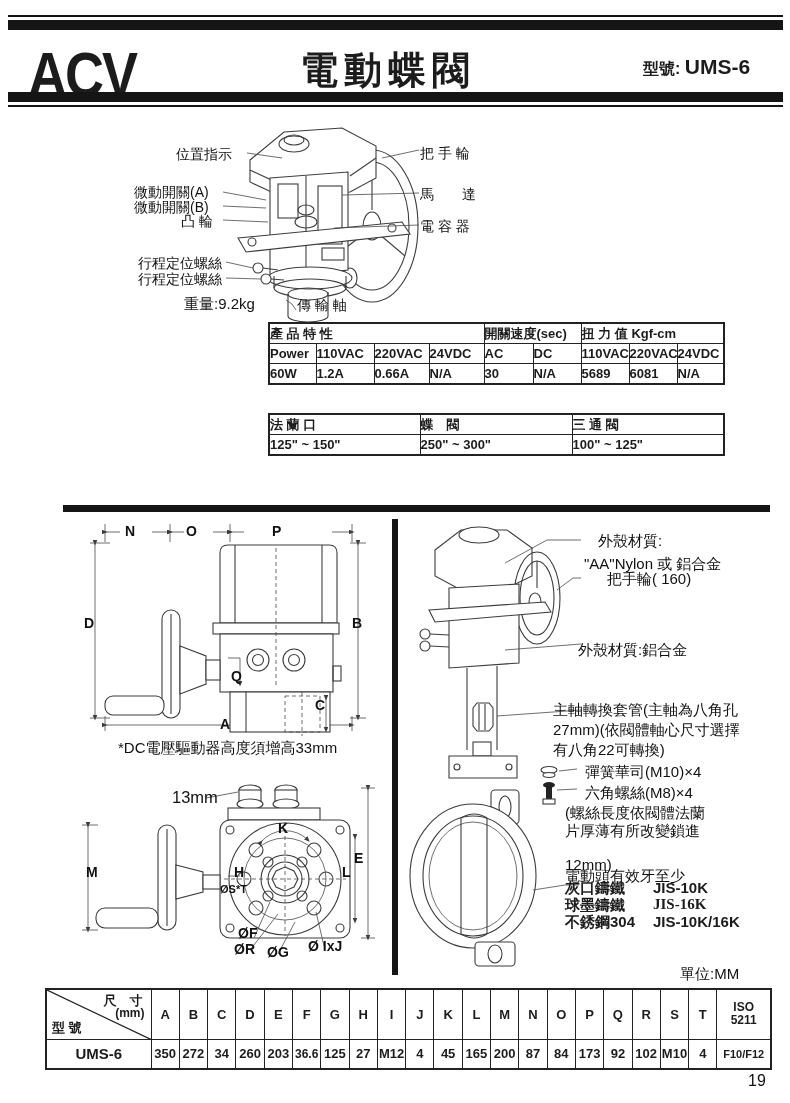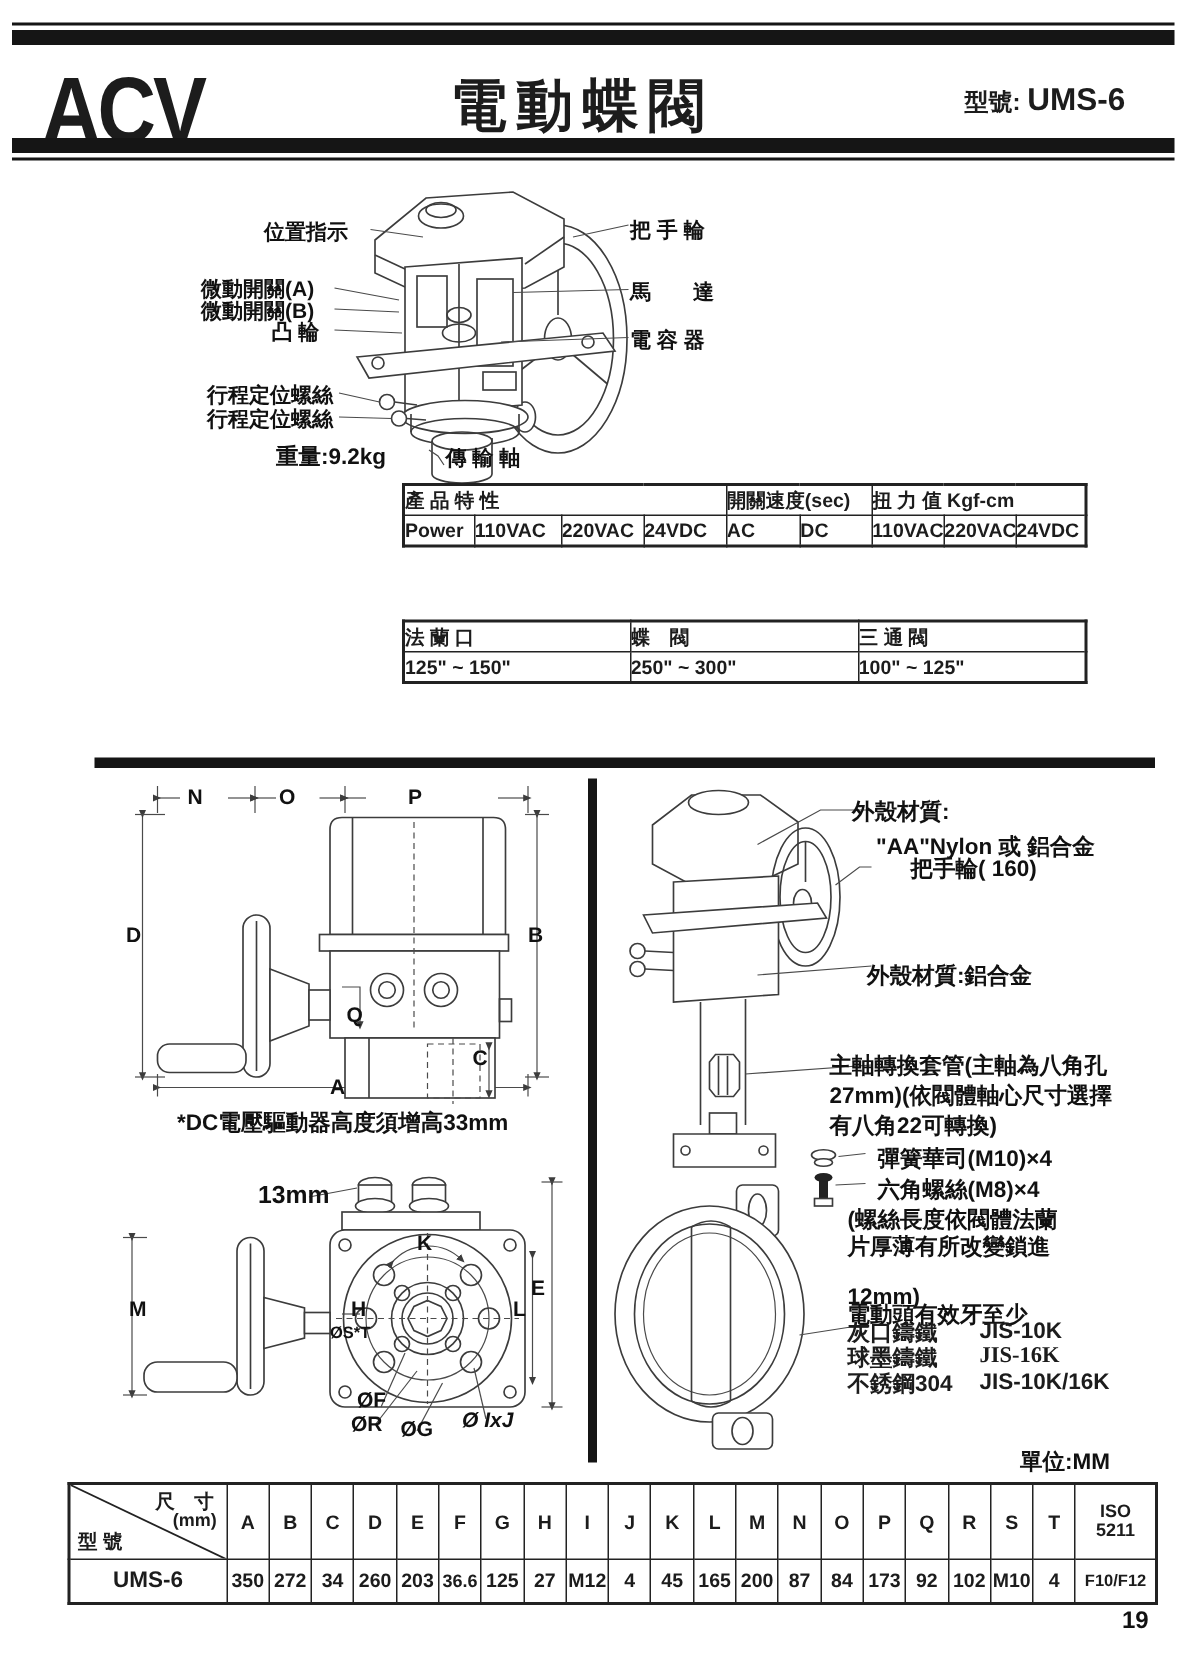--- a/index.html
+++ b/index.html
@@ -6,21 +6,21 @@
   body{width:790px;height:1103px;position:relative;font-family:"Liberation Sans",sans-serif;color:#1c1c1c;overflow:hidden;}
   .abs{position:absolute;}
   .bar{background:#151515;position:absolute;}
   .b{font-weight:bold;}
   
   .brand{font-size:54px;font-weight:bold;letter-spacing:-2px;transform:scaleY(1.15);transform-origin:top left;}
   .doc-title{font-size:38px;font-weight:bold;letter-spacing:6px;white-space:nowrap;}
   .model-label{font-size:16px;font-weight:bold;}
   .model-value{font-size:21px;font-weight:bold;letter-spacing:0px;}
   
-  .lbl{position:absolute;font-weight:bold;font-size:14px;white-space:nowrap;color:#111;}
+  .lbl{position:absolute;font-weight:normal;font-size:14px;white-space:nowrap;color:#111;}
   .lbl.r{text-align:right;}
   .lbl.s15{font-size:15px;}
   .lbl.s16{font-size:16.5px;}
   .dim{position:absolute;font-weight:bold;font-size:14px;color:#111;white-space:nowrap;}
   
   table{border-collapse:collapse;table-layout:fixed;}
   .spec td{border:1.2px solid #222;text-align:left;font-weight:bold;font-size:13px;height:19px;padding:0;white-space:nowrap;overflow:hidden;}
   .spec{border:2px solid #222;}
   .dimtbl{border:2px solid #222;}
   .dimtbl td{border:1.1px solid #222;text-align:center;font-weight:bold;font-size:13px;padding:0;white-space:nowrap;overflow:hidden;}
@@ -131,20 +131,31 @@
     <td>Power</td>
     <td>110VAC</td>
     <td>220VAC</td>
     <td>24VDC</td>
     <td>AC</td>
     <td>DC</td>
     <td>110VAC</td>
     <td>220VAC</td>
     <td>24VDC</td>
   </tr>
+  <tr>
+    <td>60W</td>
+    <td>1.2A</td>
+    <td>0.66A</td>
+    <td>N/A</td>
+    <td>30</td>
+    <td>N/A</td>
+    <td>5689</td>
+    <td>6081</td>
+    <td>N/A</td>
+  </tr>
 </tbody>
   </table>
 
 <table class="spec abs" style="left:268px;top:413px;width:455px;">
   <colgroup>
       <col style="width:151px">
       <col style="width:152px">
       <col style="width:152px">
     </colgroup>
   <tbody>
@@ -297,21 +308,21 @@
 <div class="lbl s16" style="left:172px;top:788px;">13mm</div>
 <div class="dim" style="left:86px;top:864px;">M</div>
 <div class="dim" style="left:278px;top:820px;">K</div>
 <div class="dim" style="left:234px;top:864px;">H</div>
 <div class="dim s11" style="left:220px;top:883px;font-size:11px;">ØS*T</div>
 <div class="dim" style="left:354px;top:850px;">E</div>
 <div class="dim" style="left:342px;top:864px;">L</div>
 <div class="dim" style="left:238px;top:925px;">ØF</div>
 <div class="dim" style="left:234px;top:941px;">ØR</div>
 <div class="dim" style="left:267px;top:944px;">ØG</div>
-<div class="dim" style="left:308px;top:938px;font-style:italic;">Ø IxJ</div>
+<div class="dim" style="left:308px;top:938px;">Ø IxJ</div>
 
 <svg style="left:405px;top:518px;" width="180" height="450" viewBox="0 0 180 450">
 
   <polygon class="lnw" points="30,32 56,12 102,12 127,30 127,58 102,70 56,72 30,58"></polygon>
   <ellipse class="lnw" cx="74" cy="17" rx="20" ry="8"></ellipse>
 
   <ellipse class="ln" cx="132" cy="80" rx="23" ry="46"></ellipse>
   <ellipse class="ln" cx="132" cy="80" rx="17" ry="37"></ellipse>
   <line class="ln" x1="132" y1="43" x2="132" y2="70"></line>
   <line class="ln" x1="118" y1="95" x2="128" y2="85"></line>
@@ -355,21 +366,21 @@
   <ellipse class="ln" cx="90" cy="436" rx="7" ry="9"></ellipse>
 
   <polyline class="thin" points="100,45 142,22 176,22"></polyline>
   <polyline class="thin" points="152,72 168,60 176,60"></polyline>
   <polyline class="thin" points="100,132 176,126"></polyline>
   <polyline class="thin" points="92,198 176,192"></polyline>
   <line class="thin" x1="154" y1="253" x2="172" y2="251"></line>
   <line class="thin" x1="152" y1="272" x2="172" y2="271"></line>
   <polyline class="thin" points="128,372 160,367 174,367"></polyline>
 </svg>
-<div class="lbl s15" style="left:568px;top:532px;">外殼材質:</div>
+<div class="lbl s15" style="left:598px;top:532px;">外殼材質:</div>
 <div class="lbl s15" style="left:584px;top:555px;">"AA"Nylon 或 鋁合金</div>
 <div class="lbl s15" style="left:607px;top:570px;">把手輪( 160)</div>
 <div class="lbl s15" style="left:578px;top:641px;">外殼材質:鋁合金</div>
 <div class="lbl s15" style="left:553px;top:701px;">主軸轉換套管(主軸為八角孔</div>
 <div class="lbl s15" style="left:553px;top:721px;">27mm)(依閥體軸心尺寸選擇</div>
 <div class="lbl s15" style="left:553px;top:741px;">有八角22可轉換)</div>
 <div class="lbl s15" style="left:585px;top:763px;">彈簧華司(M10)×4</div>
 <div class="lbl s15" style="left:585px;top:784px;">六角螺絲(M8)×4</div>
 <div class="lbl s15" style="left:565px;top:804px;">(螺絲長度依閥體法蘭</div>
 <div class="lbl s15" style="left:565px;top:822px;">片厚薄有所改變鎖進</div>

